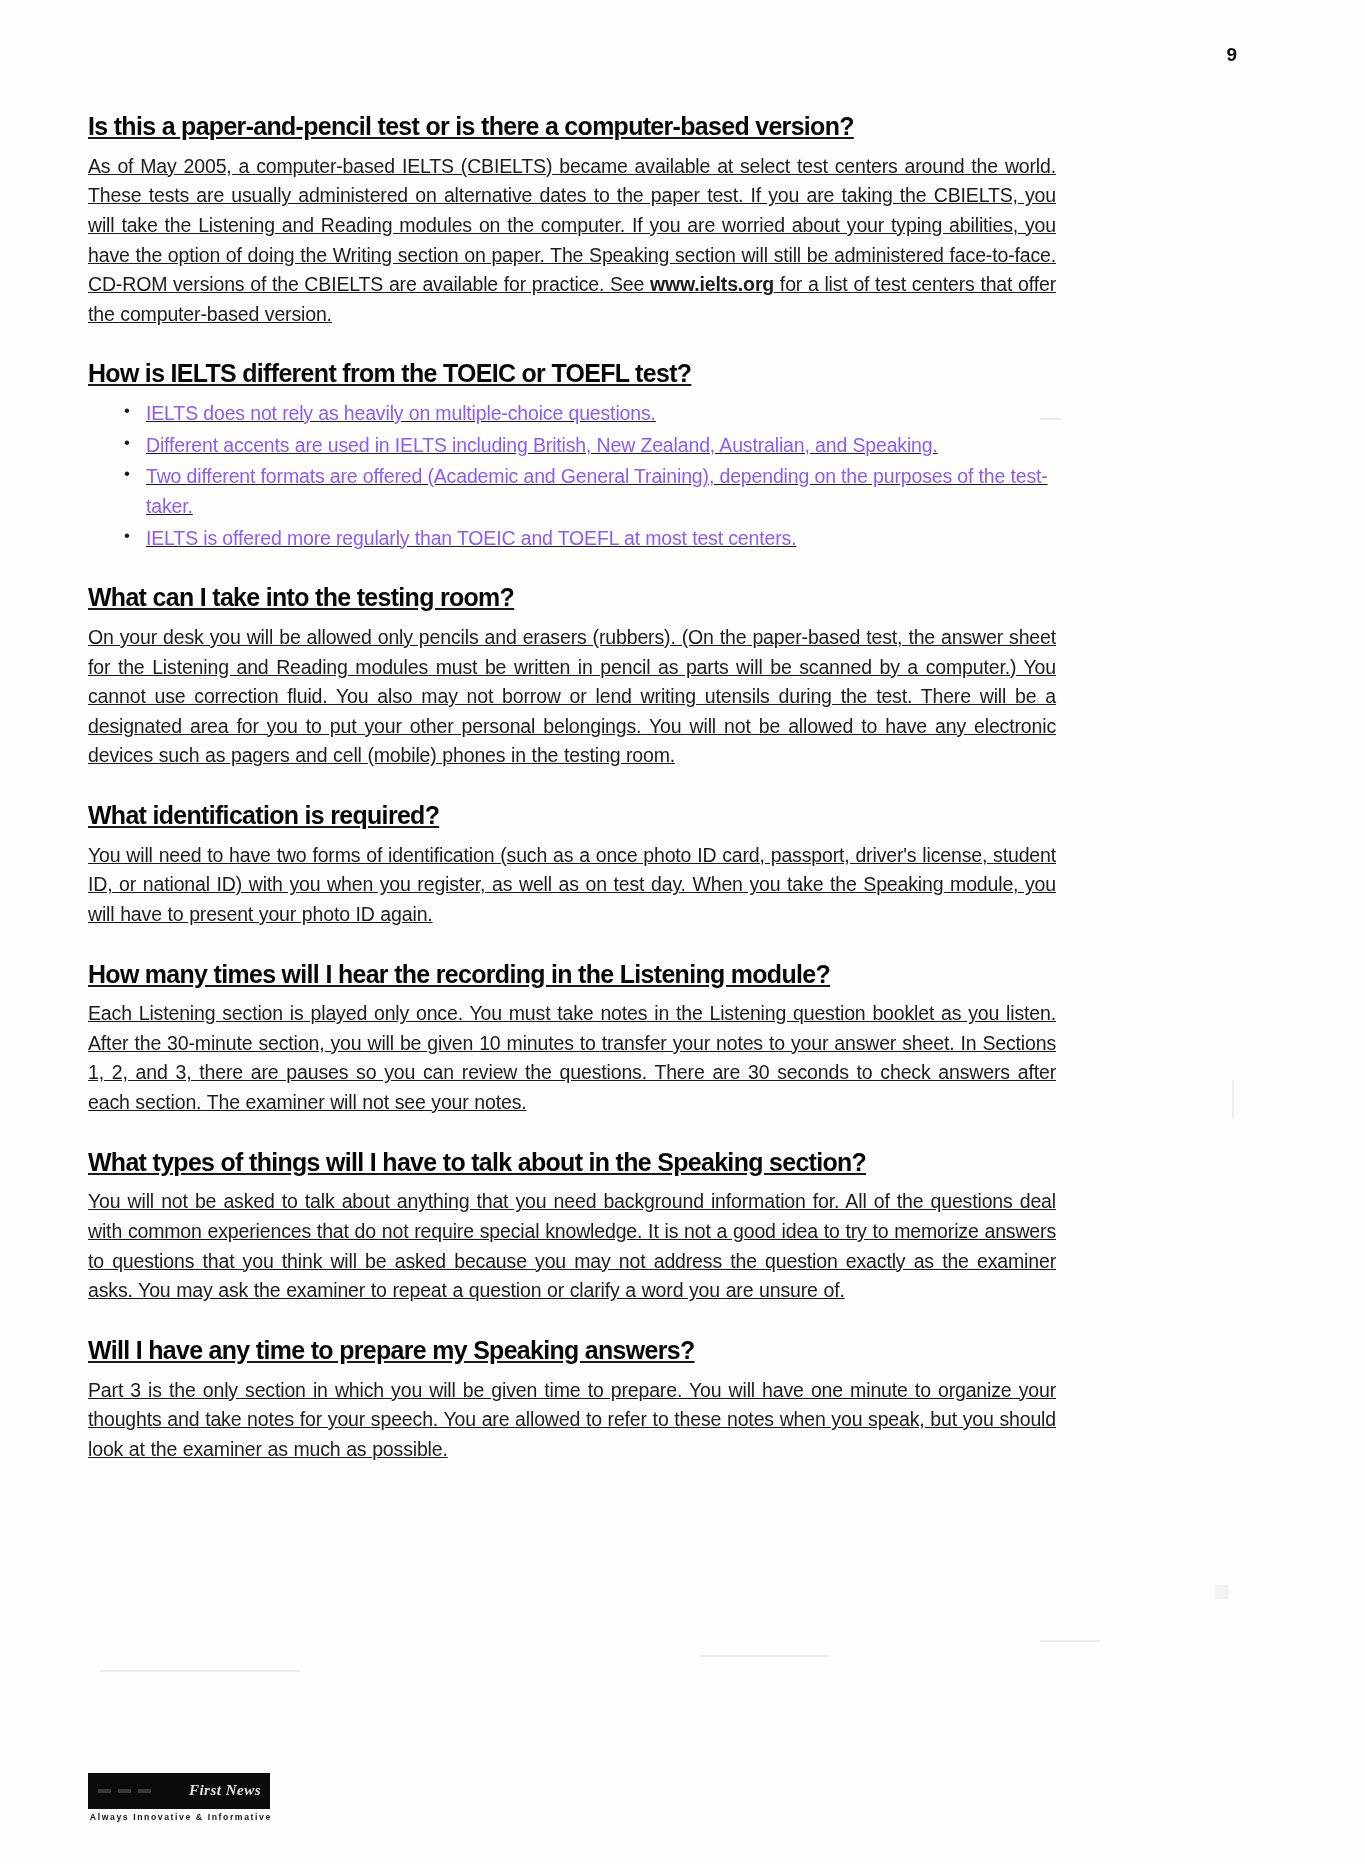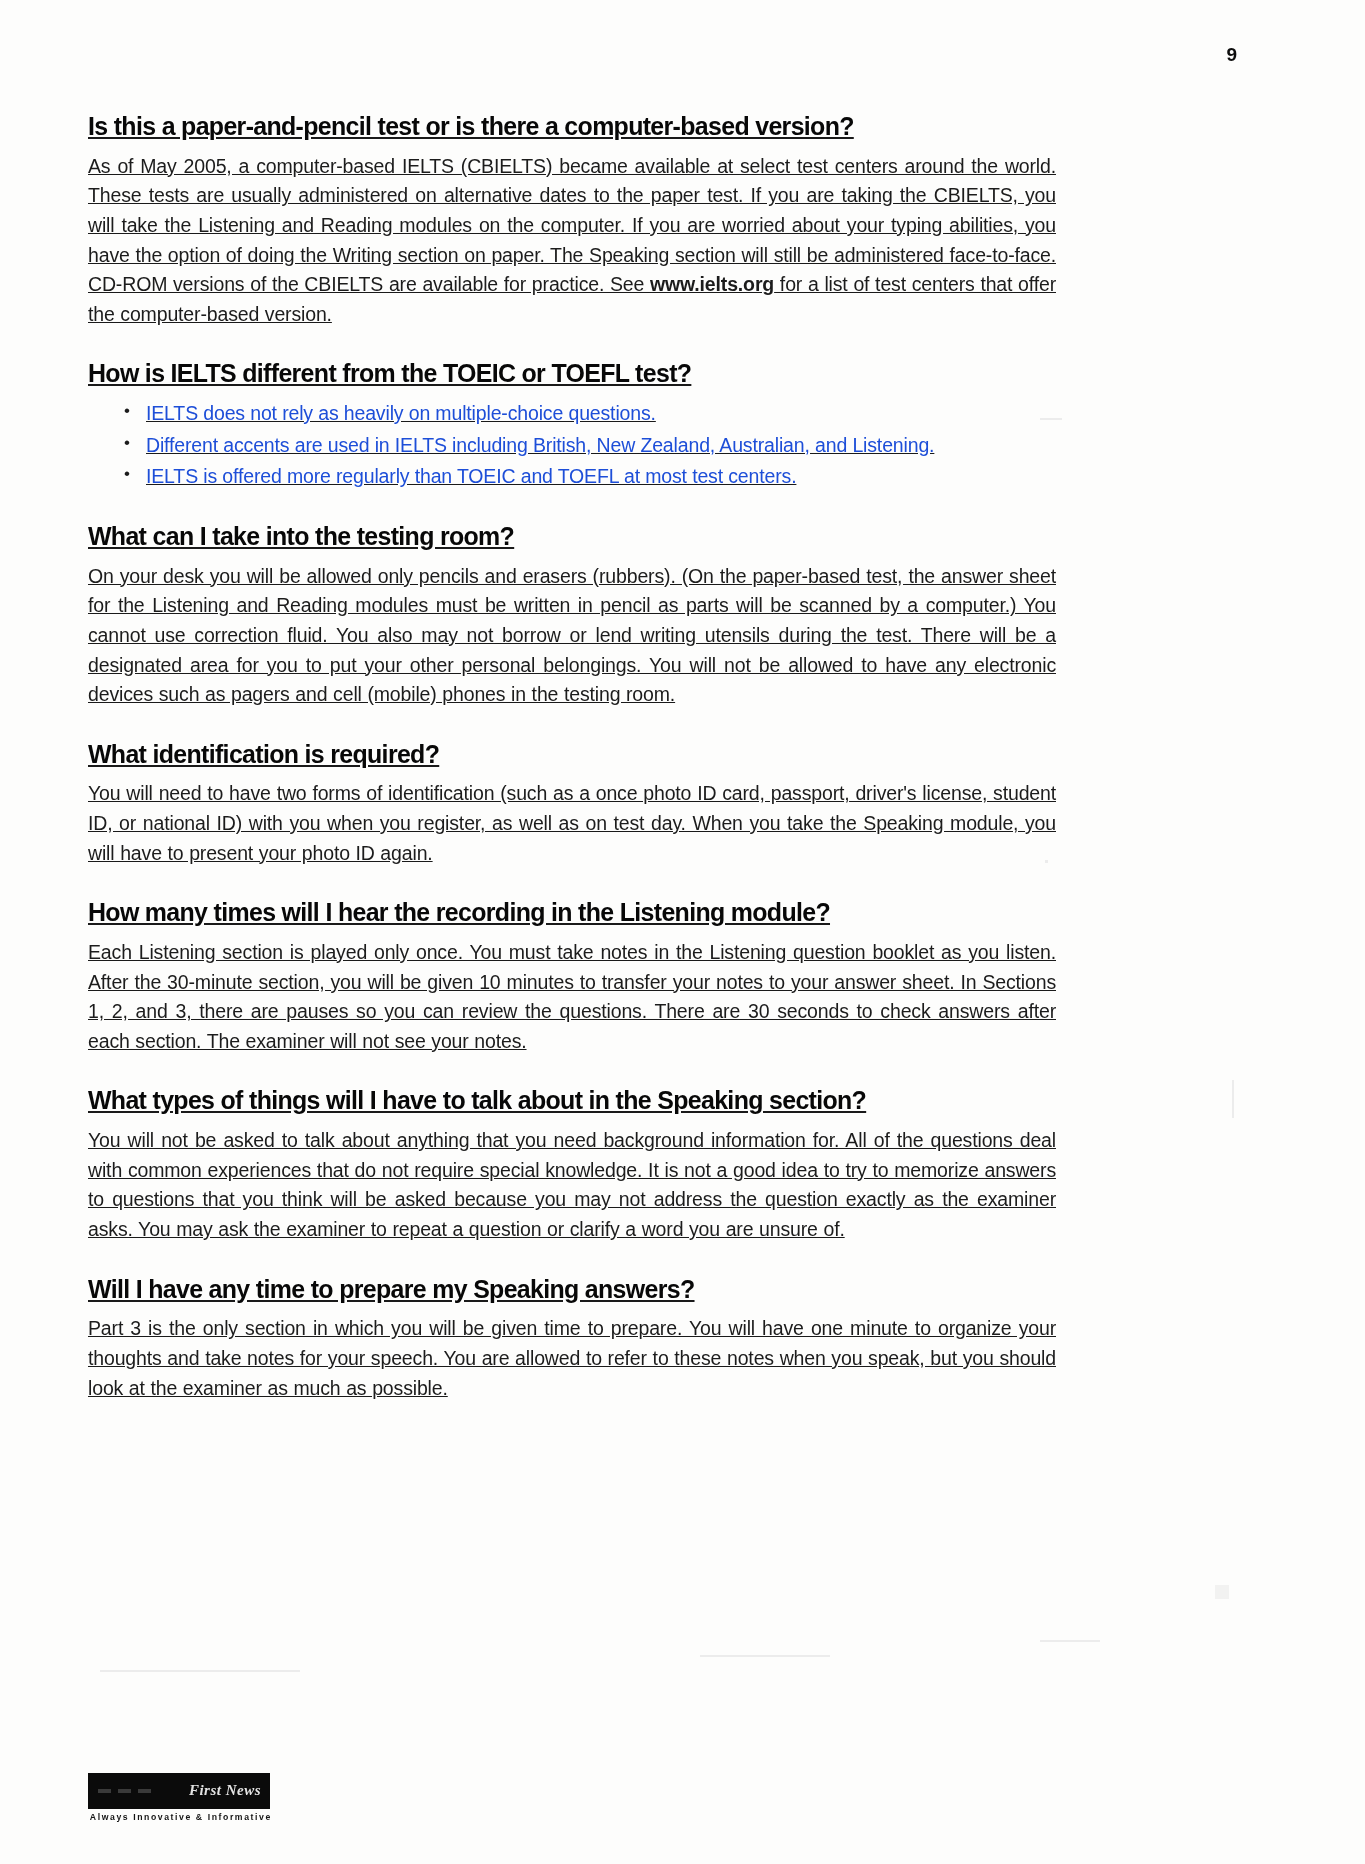--- a/index.html
+++ b/index.html
@@ -70,21 +70,21 @@
 
   ul.bullet-list {
     margin: 4px 0 0 0;
     padding-left: 58px;
     list-style: none;
   }
   ul.bullet-list li {
     position: relative;
     font-size: 19.5px;
     line-height: 1.52;
-    color: #1d4ed8;
+    color: #8b5cf6;
     letter-spacing: -0.15px;
     margin-bottom: 2px;
     padding-right: 6px;
   }
   ul.bullet-list li::before {
     content: "\2022";
     position: absolute;
     left: -22px;
     top: -1px;
     font-size: 17px;
@@ -166,21 +166,22 @@
 
     <div class="section">
       <h2 class="section-heading">Is this a paper-and-pencil test or is there a computer-based version?</h2>
       <p class="body-text"><span>As of May 2005, a computer-based IELTS (CBIELTS) became available at select test centers around the world. These tests are usually administered on alternative dates to the paper test. If you are taking the CBIELTS, you will take the Listening and Reading modules on the computer. If you are worried about your typing abilities, you have the option of doing the Writing section on paper. The Speaking section will still be administered face-to-face. CD-ROM versions of the CBIELTS are available for practice. See </span><span class="bold-inline">www.ielts.org</span><span> for a list of test centers that offer the computer-based version.</span></p>
     </div>
 
     <div class="section">
       <h2 class="section-heading">How is IELTS different from the TOEIC or TOEFL test?</h2>
       <ul class="bullet-list">
         <li>IELTS does not rely as heavily on multiple-choice questions.</li>
-        <li>Different accents are used in IELTS including British, New Zealand, Australian, and Listening.</li>
+        <li>Different accents are used in IELTS including British, New Zealand, Australian, and Speaking.</li>
+        <li>Two different formats are offered (Academic and General Training), depending on the purposes of the test-taker.</li>
         <li>IELTS is offered more regularly than TOEIC and TOEFL at most test centers.</li>
       </ul>
     </div>
 
     <div class="section">
       <h2 class="section-heading">What can I take into the testing room?</h2>
       <p class="body-text">On your desk you will be allowed only pencils and erasers (rubbers). (On the paper-based test, the answer sheet for the Listening and Reading modules must be written in pencil as parts will be scanned by a computer.) You cannot use correction fluid. You also may not borrow or lend writing utensils during the test. There will be a designated area for you to put your other personal belongings. You will not be allowed to have any electronic devices such as pagers and cell (mobile) phones in the testing room.</p>
     </div>
 
     <div class="section">

